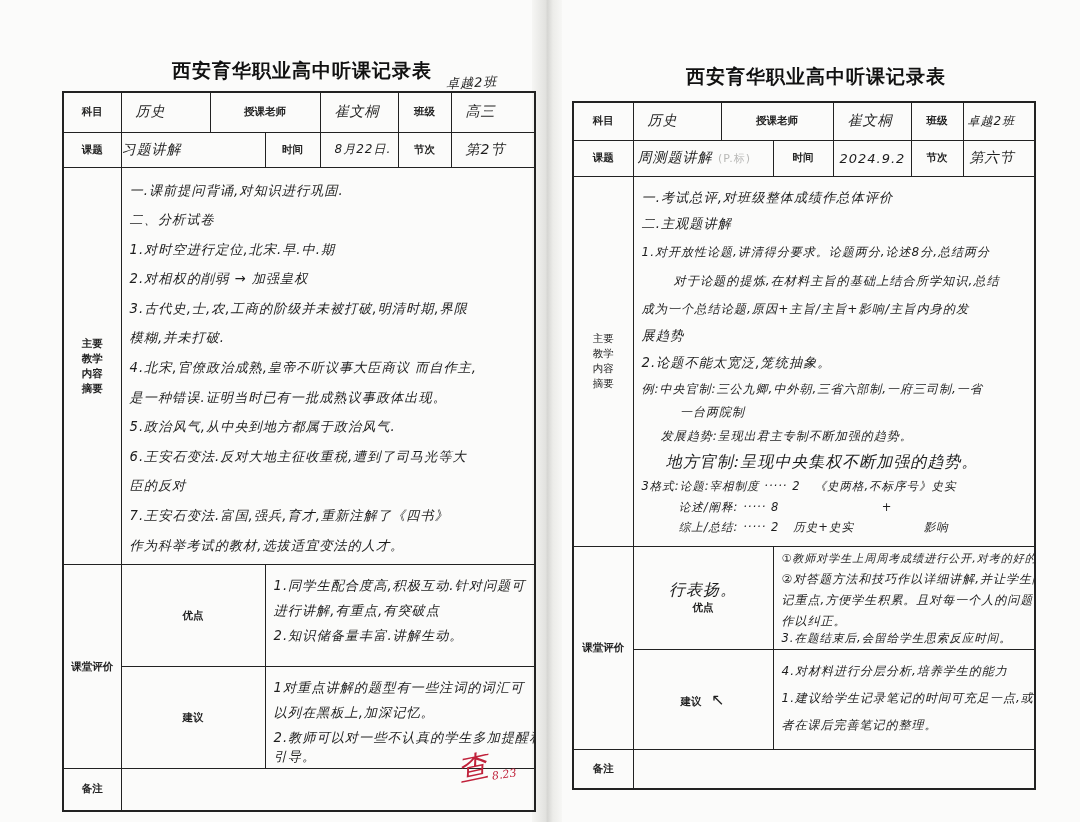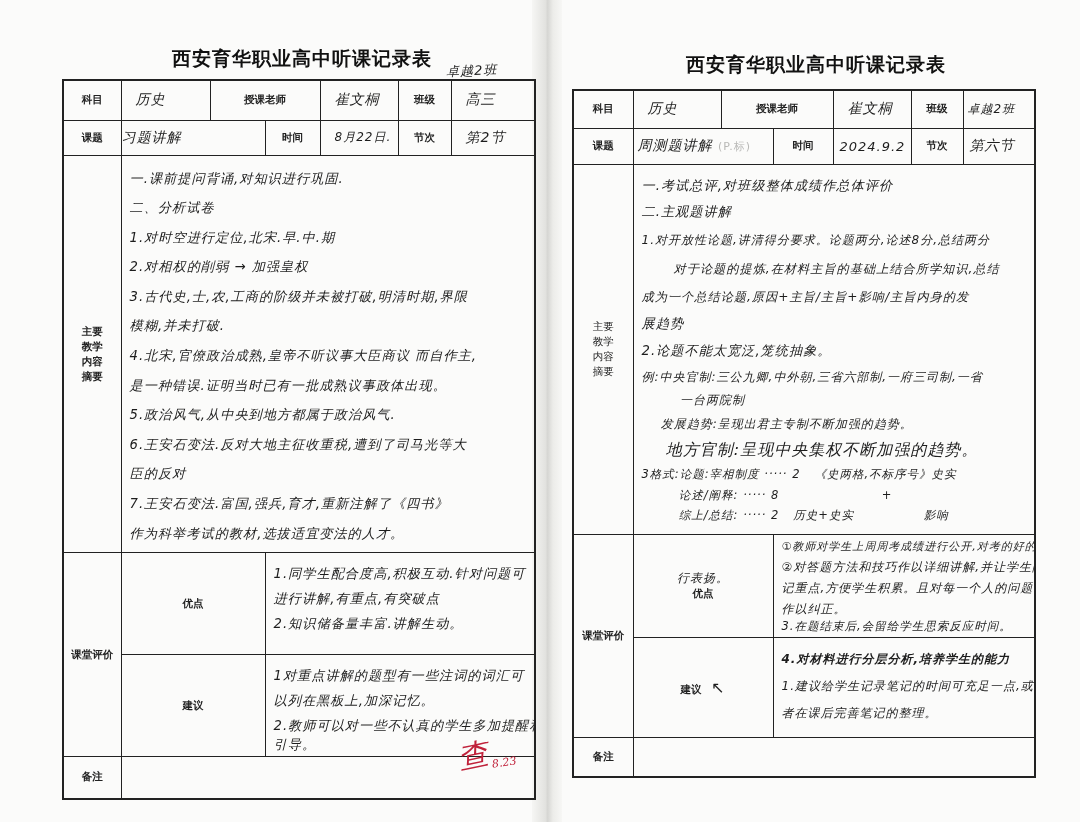--- a/index.html
+++ b/index.html
@@ -6,21 +6,21 @@
   body {
     width:1080px; height:822px; overflow:hidden; position:relative;
     background:#fbfbfa;
     font-family:"DejaVu Sans", sans-serif;
     color:#1a1a1a;
   }
   .spine {
     position:absolute; left:532px; top:0; width:30px; height:822px;
     background:linear-gradient(to right, #f6f6f4 0%, #e2e2df 45%, #d6d6d3 52%, #ecece9 70%, #f7f7f5 100%);
   }
-  .page { position:absolute; top:4px; height:700px; }
+  .page { position:absolute; top:16px; height:700px; }
   .page.left { left:0; width:540px; }
   .page.right { left:556px; width:524px; }
 
   .title {
     position:absolute; font-family:"DejaVu Serif", serif; font-weight:bold;
     font-size:19px; color:#111; letter-spacing:1px; white-space:nowrap;
   }
   .hand {
     font-family:"DejaVu Sans", sans-serif; color:#1d1d1d;
     font-style:italic; letter-spacing:1px;
@@ -196,38 +196,38 @@
         <div class="line" style="line-height:26px; font-size:12px; white-space:pre;">    发展趋势:呈现出君主专制不断加强的趋势。</div>
         <div class="line" style="line-height:26px; font-size:16px; white-space:pre;">    地方官制:呈现中央集权不断加强的趋势。</div>
         <div class="line" style="line-height:22px; font-size:11.5px; white-space:pre;">3格式:论题:宰相制度 ····· 2   《史两格,不标序号》史实</div>
         <div class="line" style="line-height:20px; font-size:11.5px; white-space:pre;">        论述/阐释: ····· 8                      +</div>
         <div class="line" style="line-height:20px; font-size:11.5px; white-space:pre;">        综上/总结: ····· 2   历史+史实               影响</div>
       </td>
     </tr>
     <tr style="height:102px">
       <td class="lbl" rowspan="2">课堂评价</td>
       <td class="lbl" colspan="2" style="position:relative;">
-        <div class="hand" style="font-size:12px; font-weight:normal; font-family:Liberation Sans, sans-serif;">行表扬。</div>
+        <div class="hand" style="font-size:16px; font-weight:normal; font-family:Liberation Sans, sans-serif;">行表扬。</div>
         <div>优点</div>
       </td>
       <td class="content hand eval" colspan="4" style="padding-top:2px !important;">
         <div class="line" style="font-size:11px; line-height:20px;">①教师对学生上周周考成绩进行公开,对考的好的学生进</div>
         <div class="line" style="font-size:12px; line-height:21px;">②对答题方法和技巧作以详细讲解,并让学生随笔</div>
         <div class="line" style="font-size:12px; line-height:21px;">记重点,方便学生积累。且对每一个人的问题</div>
         <div class="line" style="font-size:12px; line-height:20px;">作以纠正。</div>
         <div class="line" style="font-size:11.5px; line-height:14px;">3.在题结束后,会留给学生思索反应时间。</div>
       </td>
     </tr>
     <tr style="height:100px">
       <td class="lbl" colspan="2">
         <span>建议</span>
         <span class="hand" style="font-size:16px; font-weight:normal; margin-left:6px;">↖</span>
       </td>
       <td class="content hand eval" colspan="4">
-        <div class="line" style="font-size:12px; line-height:27px;font-weight:bold;">4.对材料进行分层分析,培养学生的能力</div>
+        <div class="line" style="font-size:12px; line-height:27px;">4.对材料进行分层分析,培养学生的能力</div>
         <div class="line" style="font-size:12px; line-height:27px;">1.建议给学生记录笔记的时间可充足一点,或</div>
         <div class="line" style="font-size:12px; line-height:27px;">者在课后完善笔记的整理。</div>
       </td>
     </tr>
     <tr style="height:40px">
       <td class="lbl">备注</td>
       <td colspan="6"></td>
     </tr>
   </tbody>
     </table>

